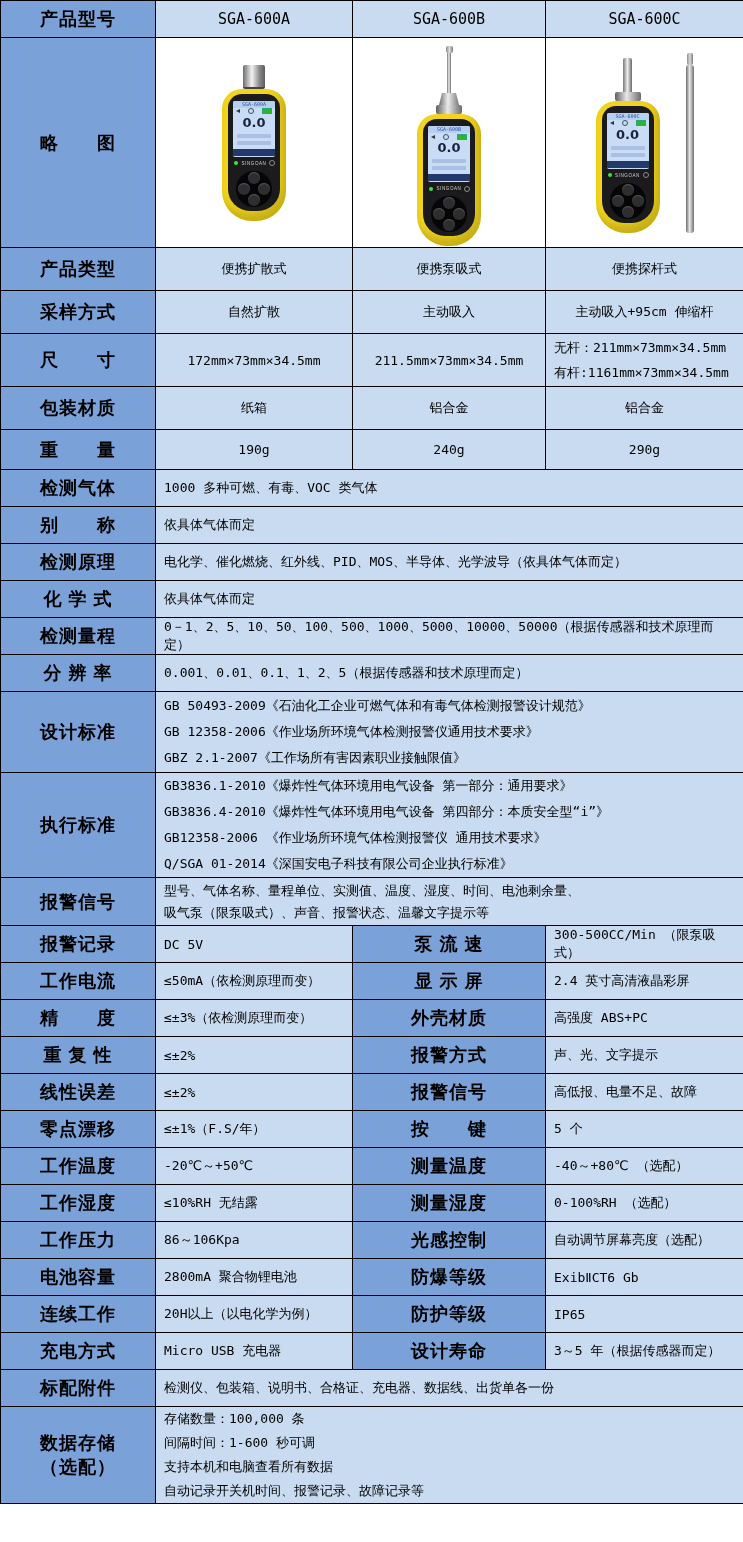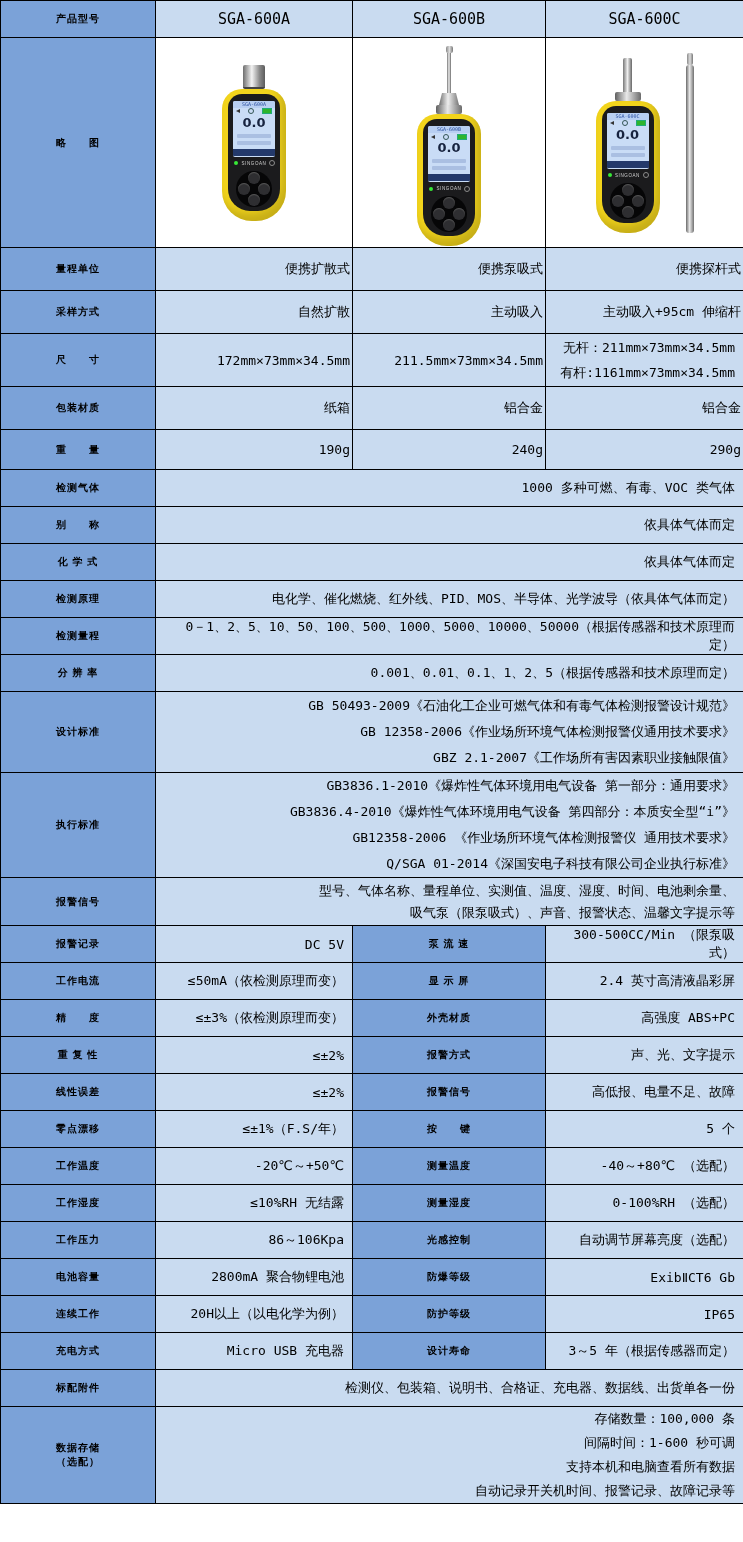--- a/index.html
+++ b/index.html
@@ -1,23 +1,23 @@
 <!DOCTYPE html>
 <html><head>
 <meta charset="utf-8">
 <style>
   html,body{margin:0;padding:0;background:#fff;}
   .wrap{width:743px;}
   table{width:743px;border-collapse:collapse;table-layout:fixed;background:#fff;}
   td{border:1px solid #000;overflow:hidden;vertical-align:middle;color:#000;}
   .lbl{background:#7BA2D8;font-family:"Liberation Sans",sans-serif;font-weight:bold;
-       font-size:10px;text-align:center;letter-spacing:1px;}
+       font-size:18px;text-align:center;letter-spacing:1px;}
   .val{background:#C9DBF0;font-family:"DejaVu Sans Mono","DejaVu Sans",monospace;
-       font-size:13px;padding:0 8px;text-align:right;}
-  .valc{padding:12px 2px;}
+       font-size:13px;padding:0 8px;text-align:left;}
+  .valc{text-align:center;padding:12px 2px;}
   .hdr{background:#C9DBF0;font-family:"DejaVu Sans Mono","DejaVu Sans",monospace;
        font-size:15px;text-align:center;}
   .sketch{background:#fff;text-align:center;vertical-align:middle;}
   .lines div{line-height:26px;white-space:nowrap;}
   .lines2 div{line-height:22px;white-space:nowrap;}
   .lines4 div{line-height:24px;white-space:nowrap;}
   .dimc div{line-height:25px;white-space:nowrap;}
   .h37{height:37px;} .h39{height:39px;border-radius:15px;} .h53{height:53px;} .h35{height:35px;margin-left:16px;}
   .h81{height:81px;} .h105{height:105px;} .h48{height:48px;} .h96{height:96px;}
   .hsk{height:199px;}
@@ -187,21 +187,21 @@
       </div>
       <div class="tel-holder">
         <div class="tel-tip"></div>
         <div class="telescope"></div>
       </div>
     </div>
   </td>
 </tr>
 
 <tr class="h37">
-  <td class="lbl">量程单位</td>
+  <td class="lbl">产品类型</td>
   <td class="val valc">便携扩散式</td>
   <td class="val valc">便携泵吸式</td>
   <td class="val valc">便携探杆式</td>
 </tr>
 <tr class="h39">
   <td class="lbl">采样方式</td>
   <td class="val valc">自然扩散</td>
   <td class="val valc">主动吸入</td>
   <td class="val valc">主动吸入+95cm 伸缩杆</td>
 </tr>
@@ -229,26 +229,26 @@
 
 <tr class="h37">
   <td class="lbl">检测气体</td>
   <td class="val" colspan="3">1000 多种可燃、有毒、VOC 类气体</td>
 </tr>
 <tr class="h37">
   <td class="lbl">别　　称</td>
   <td class="val" colspan="3">依具体气体而定</td>
 </tr>
 <tr class="h37">
+  <td class="lbl">检测原理</td>
+  <td class="val" colspan="3">电化学、催化燃烧、红外线、PID、MOS、半导体、光学波导（依具体气体而定）</td>
+</tr>
+<tr class="h37">
   <td class="lbl">化 学 式</td>
   <td class="val" colspan="3">依具体气体而定</td>
-</tr>
-<tr class="h37">
-  <td class="lbl">检测原理</td>
-  <td class="val" colspan="3">电化学、催化燃烧、红外线、PID、MOS、半导体、光学波导（依具体气体而定）</td>
 </tr>
 <tr class="h37">
   <td class="lbl">检测量程</td>
   <td class="val" colspan="3">0－1、2、5、10、50、100、500、1000、5000、10000、50000（根据传感器和技术原理而定）</td>
 </tr>
 <tr class="h37">
   <td class="lbl">分 辨 率</td>
   <td class="val" colspan="3">0.001、0.01、0.1、1、2、5（根据传感器和技术原理而定）</td>
 </tr>
 <tr class="h81">

